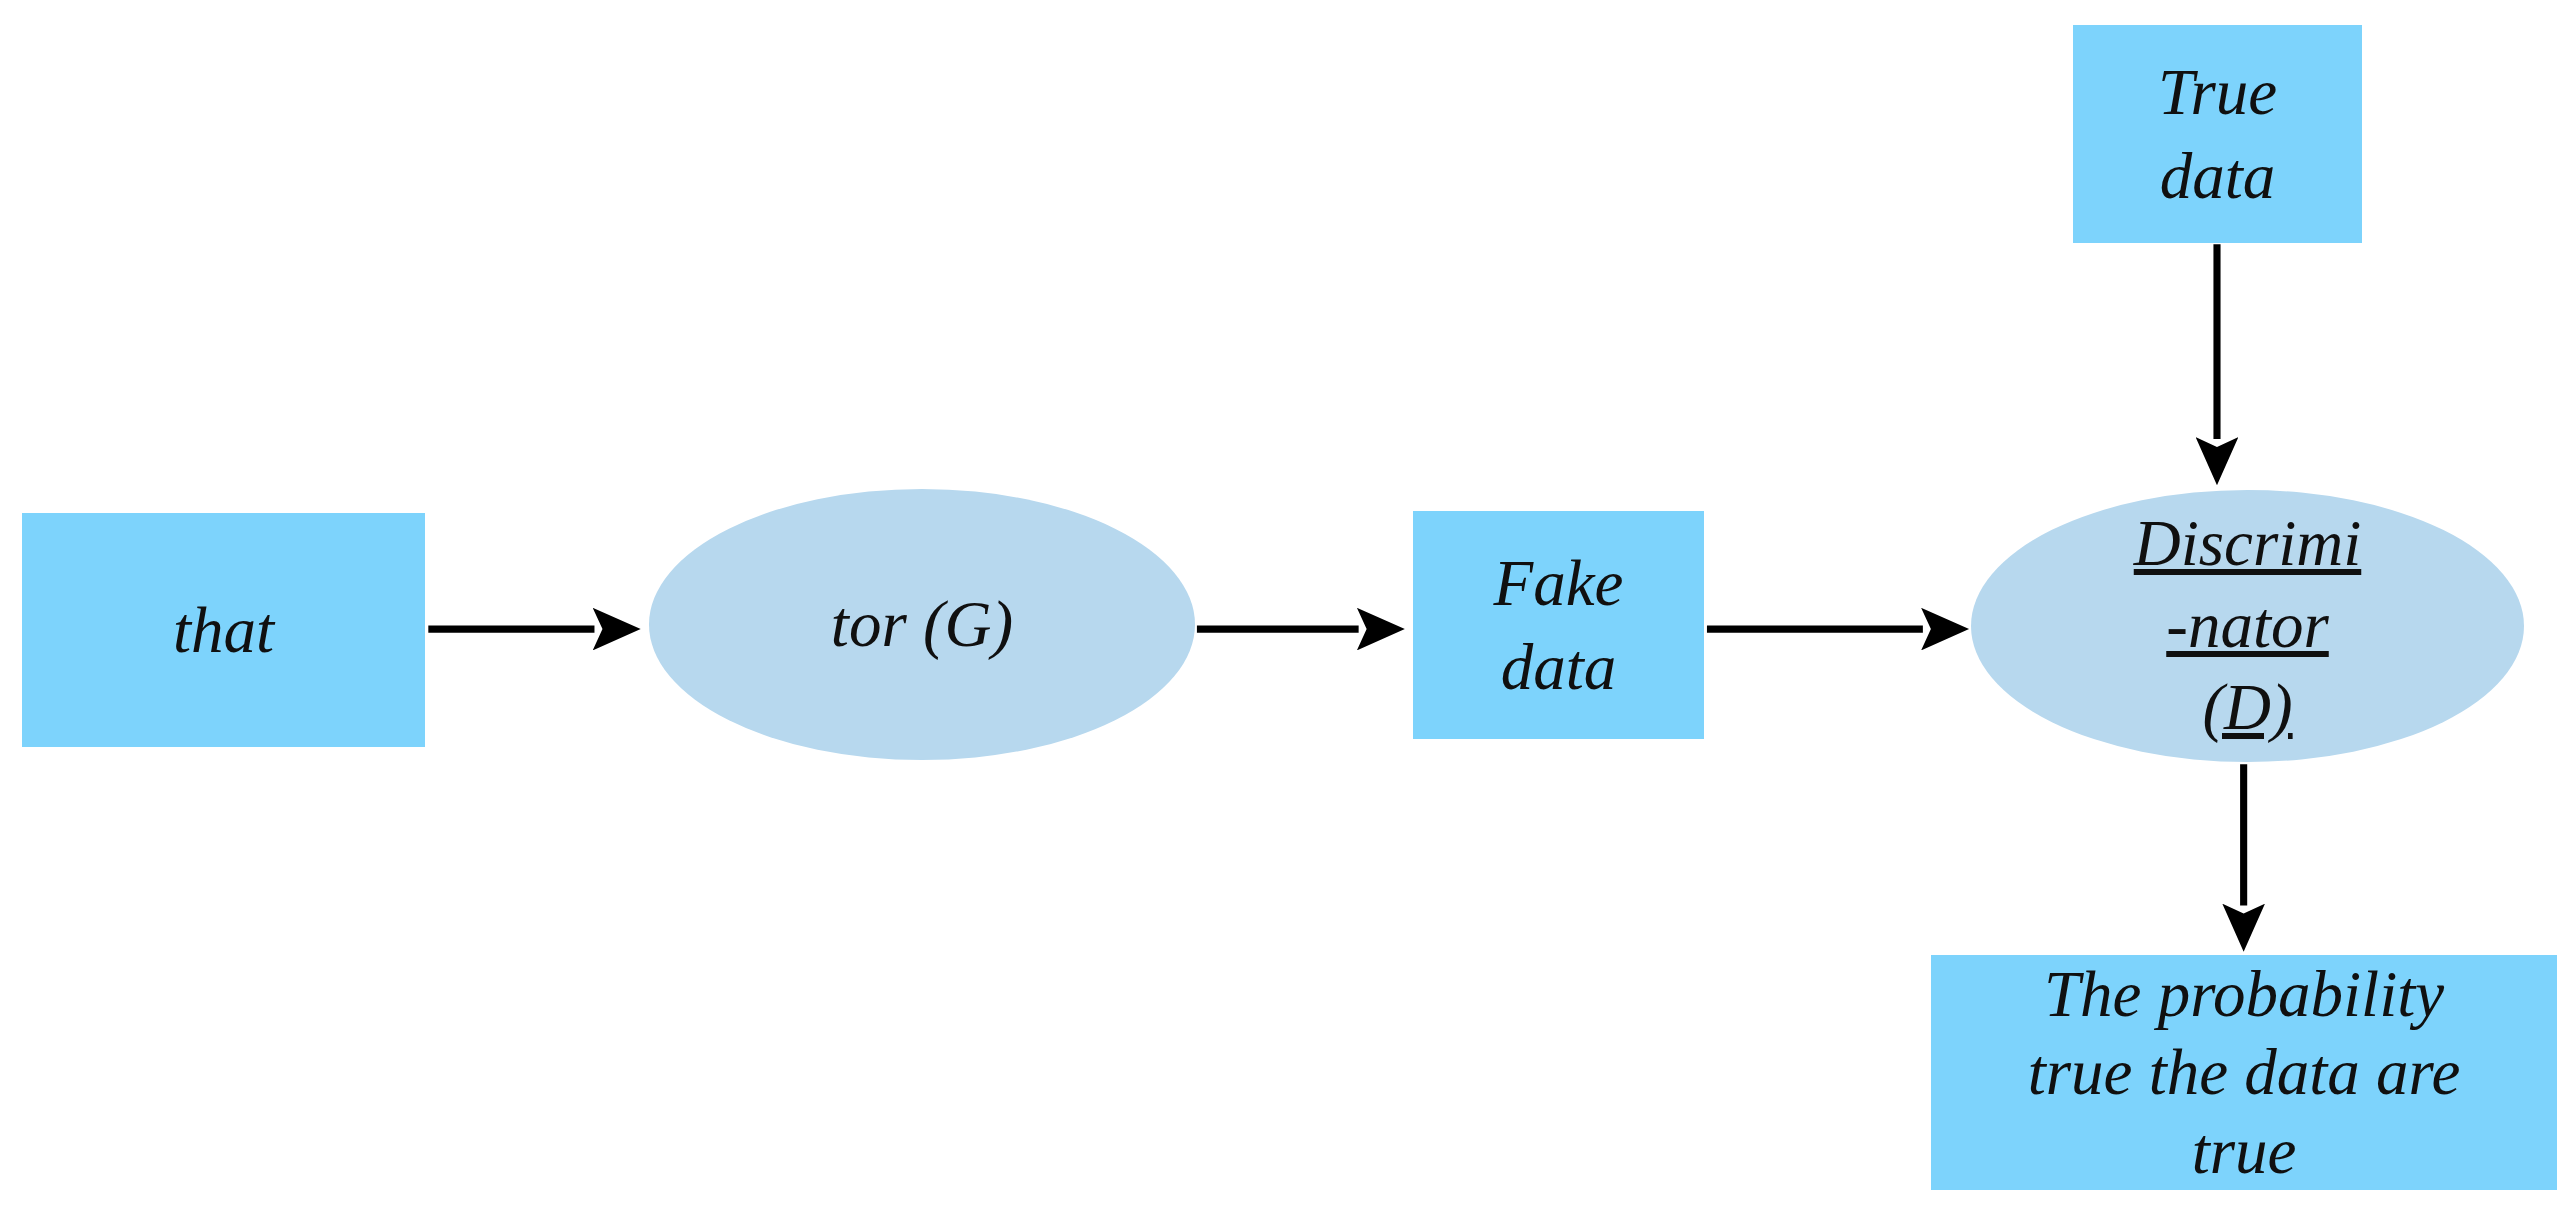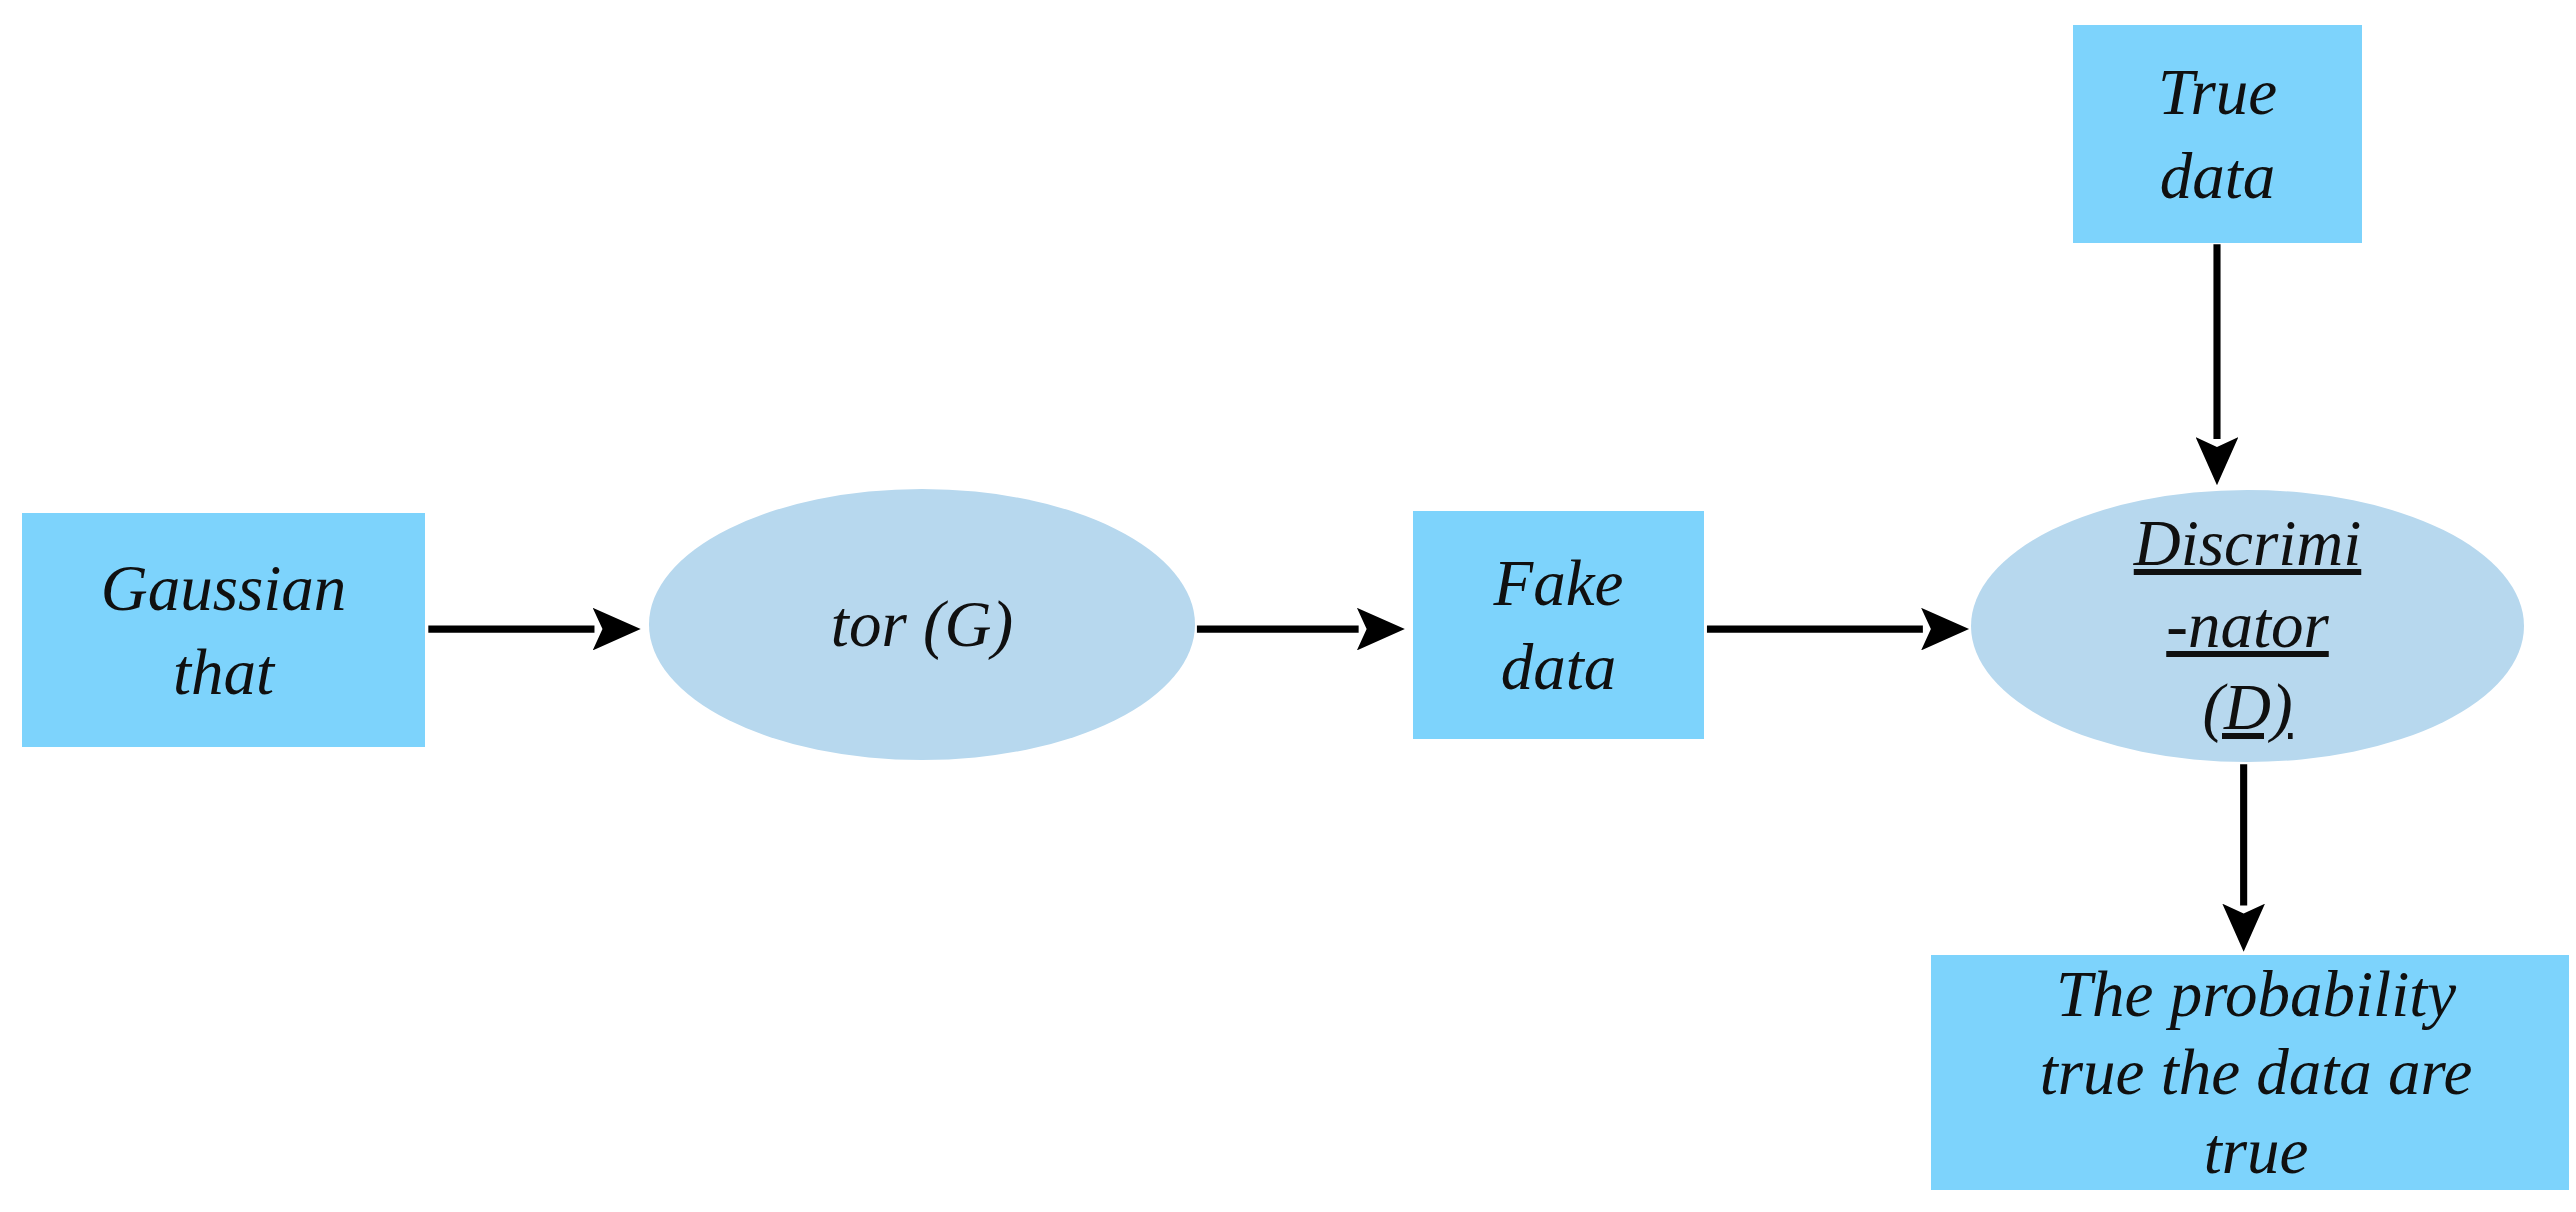--- a/index.html
+++ b/index.html
@@ -37,42 +37,41 @@
   }
   .node .line { display: block; white-space: nowrap; }
   .rect    { background: #7dd3fc; }
   .ellipse { background: #b7d8ee; border-radius: 50%; }
 
   #node-gaussian-noise      { left: 22px;   top: 513px;  width: 403px; height: 234px; }
   #node-generator           { left: 649px;  top: 489px;  width: 546px; height: 271px; }
   #node-fake-data           { left: 1413px; top: 511px;  width: 291px; height: 228px; }
   #node-discriminator       { left: 1971px; top: 490px;  width: 553px; height: 272px; line-height: 1.26; text-decoration: underline; }
   #node-true-data           { left: 2073px; top: 25px;   width: 289px; height: 218px; }
-  #node-probability-output  { left: 1931px; top: 955px; width: 626px; height: 235px; line-height: 1.21; padding-left: 12px; }
+  #node-probability-output  { left: 1931px; top: 955px; width: 626px; height: 235px; line-height: 1.21; }
 </style>
 </head>
 <body>
 
 <div class="canvas">
 
   <svg class="arrow-layer" viewBox="0 0 2899 1364" xmlns="http://www.w3.org/2000/svg">
     <defs>
       <marker id="head" markerUnits="userSpaceOnUse" markerWidth="56" markerHeight="48" refX="2" refY="24" orient="auto">
         <path d="M0,0 L54,24 L0,48 L11,24 Z" fill="#000000"></path>
       </marker>
     </defs>
     <line x1="482" y1="708" x2="669" y2="708" stroke="#000000" stroke-width="8" marker-end="url(#head)"></line>
     <line x1="1347" y1="708" x2="1529" y2="708" stroke="#000000" stroke-width="8" marker-end="url(#head)"></line>
     <line x1="1921" y1="708" x2="2164" y2="708" stroke="#000000" stroke-width="8" marker-end="url(#head)"></line>
     <line x1="2495" y1="275" x2="2495" y2="494" stroke="#000000" stroke-width="8" marker-end="url(#head)"></line>
     <line x1="2525" y1="860" x2="2525" y2="1019" stroke="#000000" stroke-width="8" marker-end="url(#head)"></line>
   </svg>
 
   <div class="node rect" id="node-gaussian-noise">
-    <span class="line">Gaussian</span>
     <span class="line">that</span>
   </div>
 
   <div class="node ellipse" id="node-generator">
     <span class="line">tor (G)</span>
   </div>
 
   <div class="node rect" id="node-fake-data">
     <span class="line">Fake</span>
     <span class="line">data</span>

